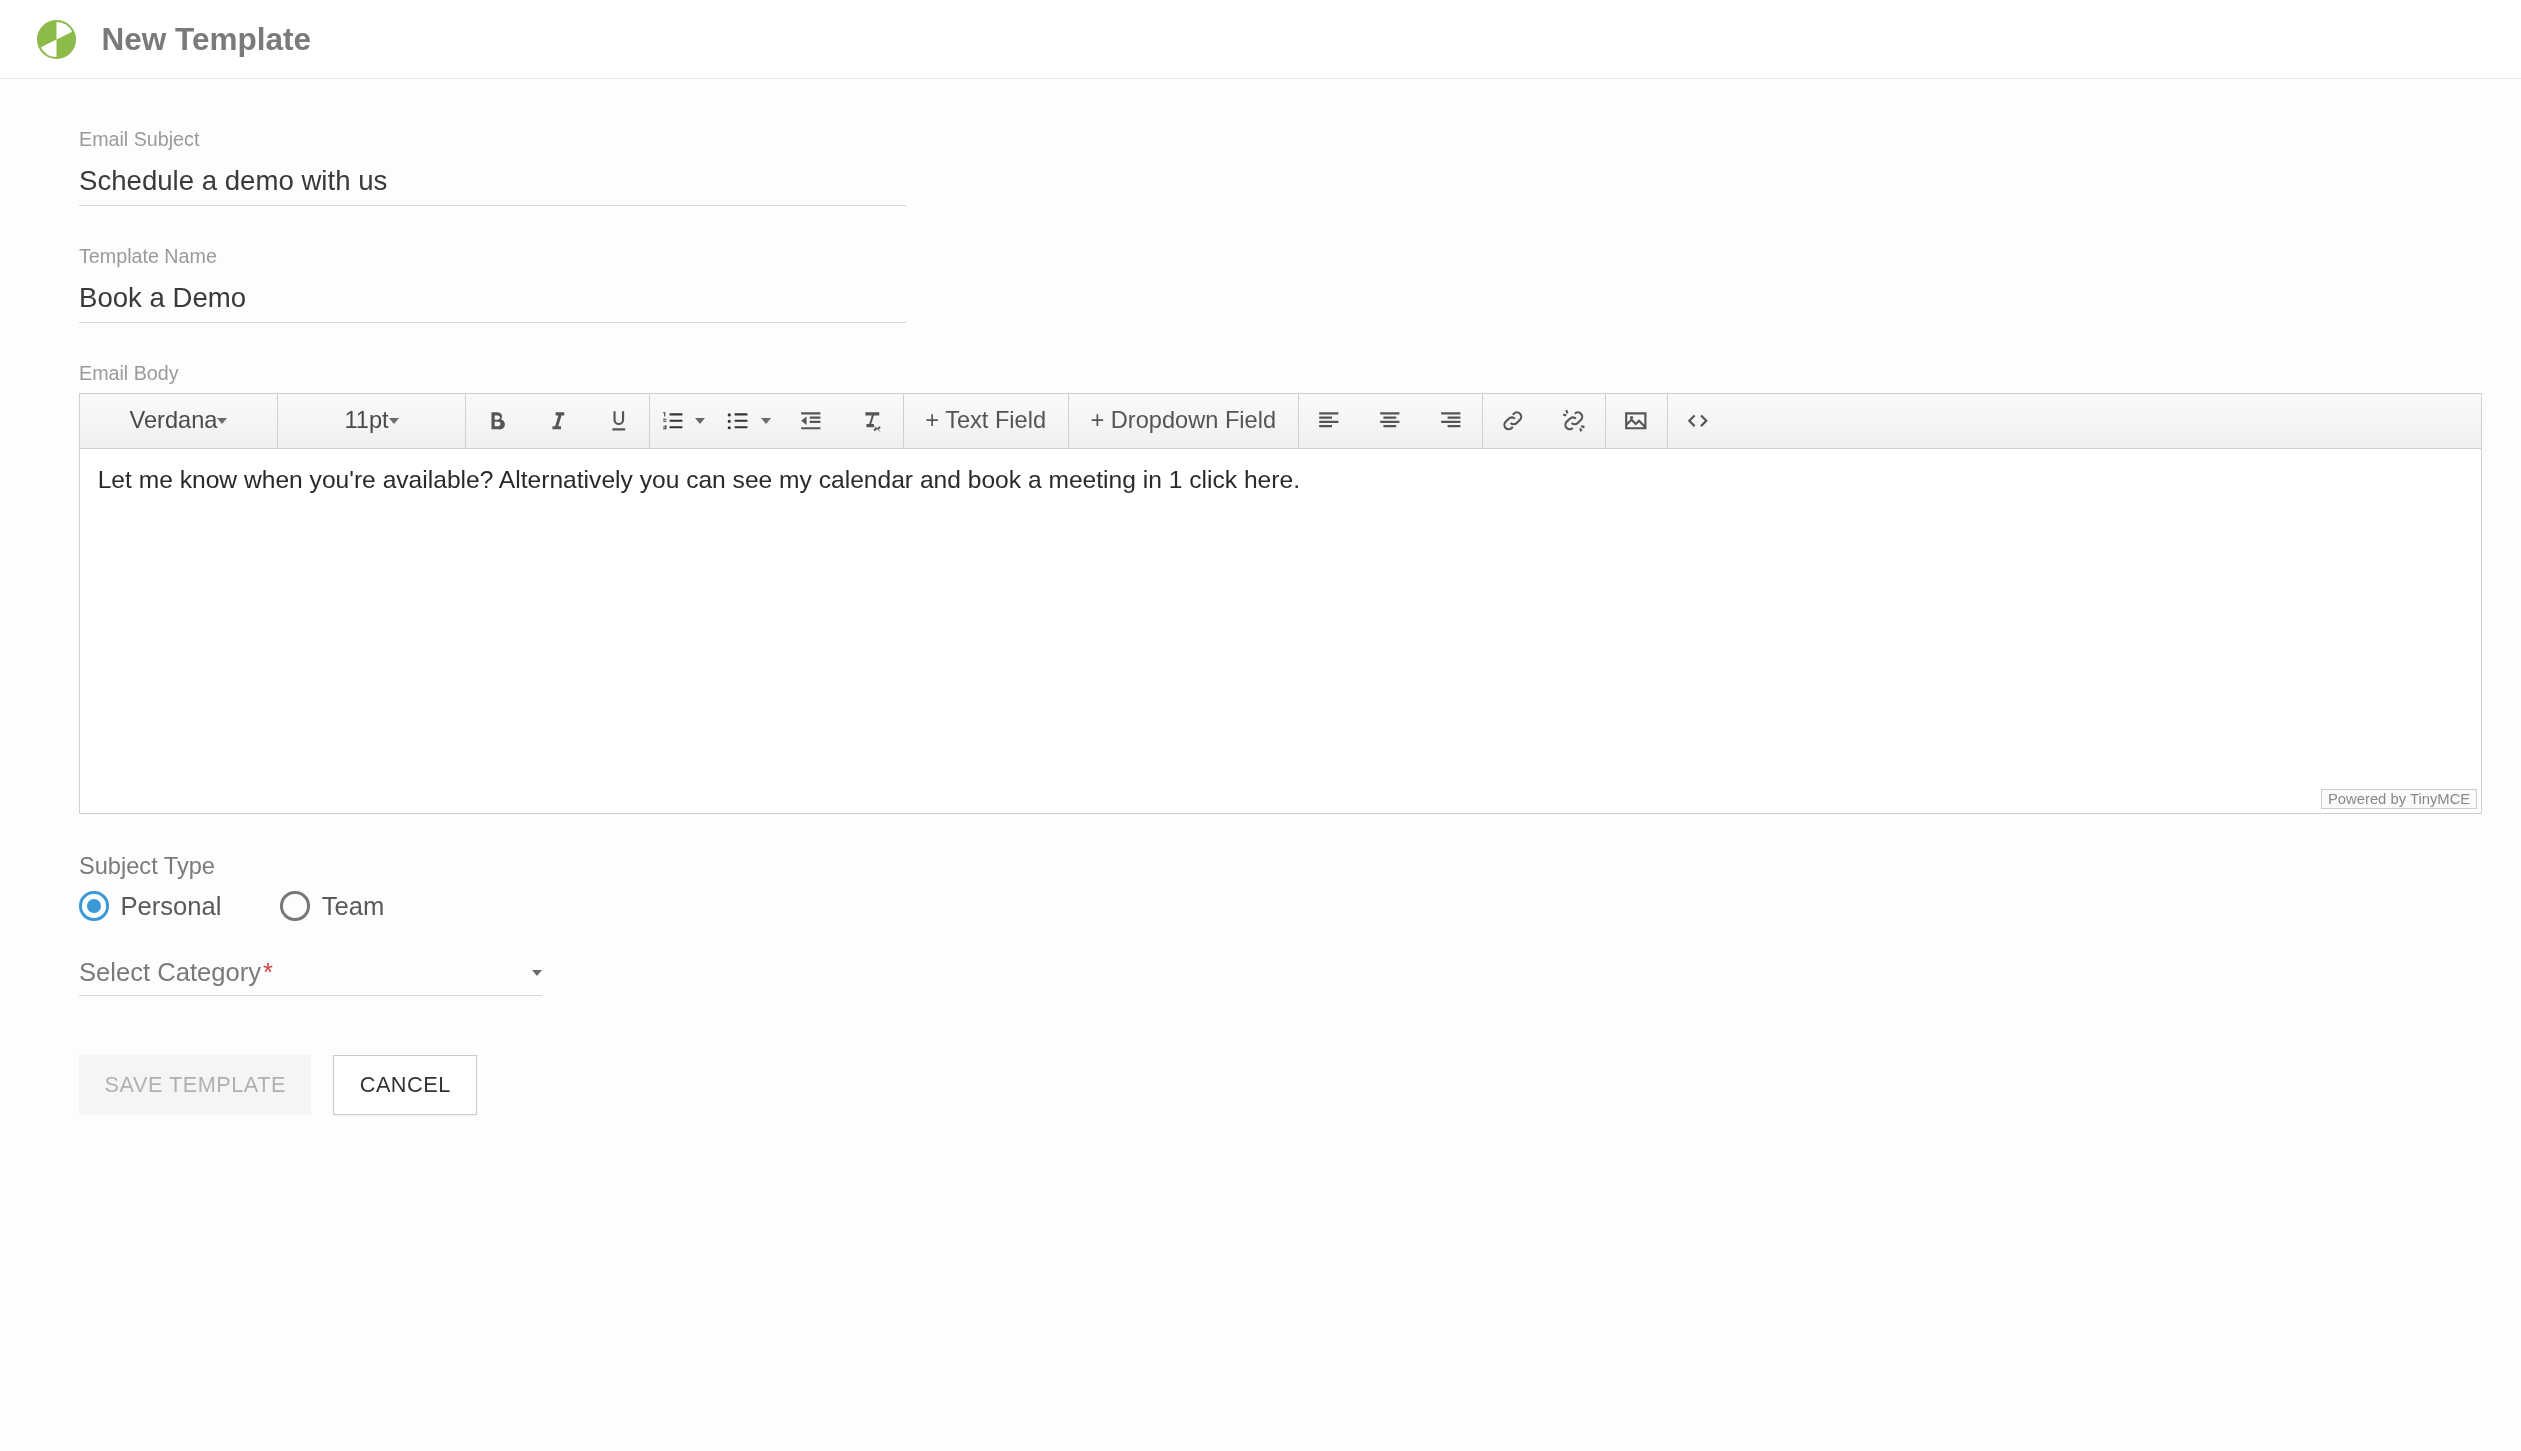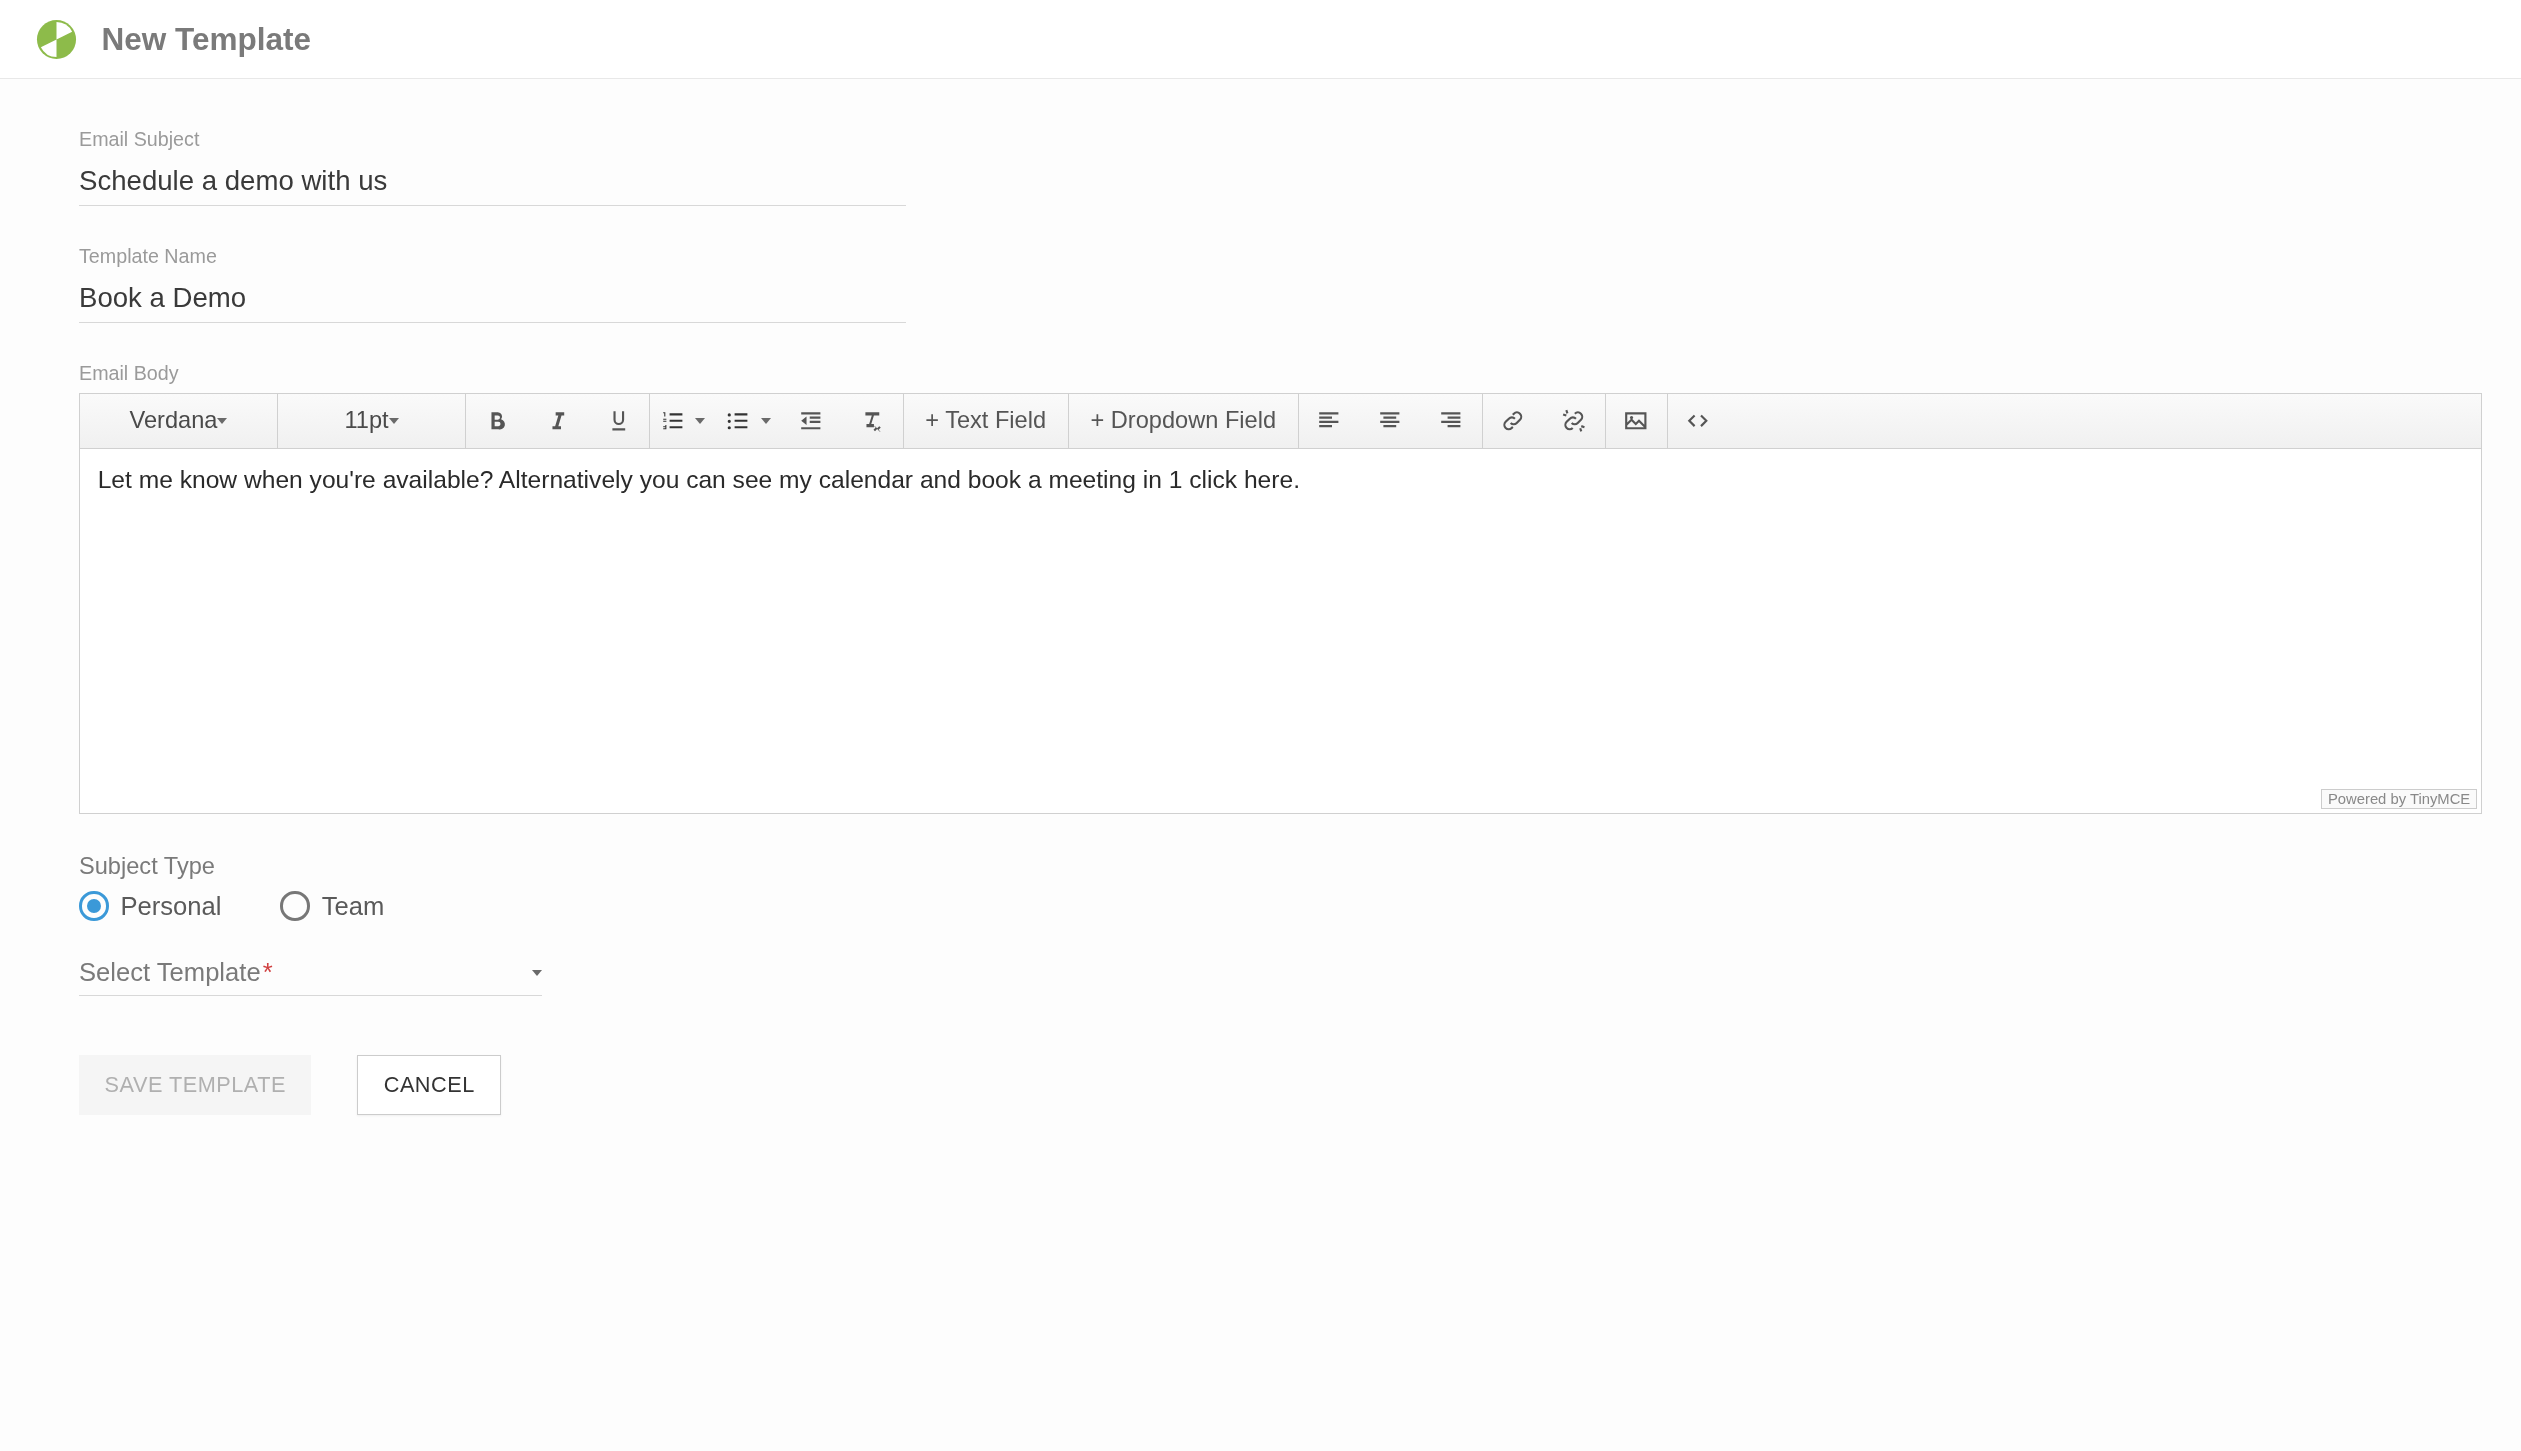--- a/index.html
+++ b/index.html
@@ -192,21 +192,20 @@
     }
     .btn-primary {
       color: #b0b0b0;
       background: #f5f5f5;
     }
     .btn-secondary {
       color: #333;
       background: #fff;
       border: 1px solid #ccc;
       box-shadow: 0 1px 2px rgba(0,0,0,.06);
-      margin-left: 24px;
     }
     .type-section { margin-top: 29.6px; }
   </style>
 </head>
 <body>
 
 <div class="header">
   <div class="logo">
     <svg viewBox="0 0 44 44">
       <circle cx="22" cy="22" r="20" fill="#8dbb4a"></circle>
@@ -350,21 +349,21 @@
           </span>
         <span class="radio-label">Personal</span>
       </div>
       <div class="radio-item">
         <span class="radio-outer"></span>
         <span class="radio-label">Team</span>
       </div>
     </div>
 
     <div class="category-select">
-      <span class="category-text"><span>Select Template</span><span class="req">*</span></span>
+      <span class="category-text"><span>Select Category</span><span class="req">*</span></span>
       <span class="chev"></span>
     </div>
   </div>
 
   <div class="actions">
     <button class="btn btn-primary">SAVE TEMPLATE</button>
     <button class="btn btn-secondary">CANCEL</button>
   </div>
 
 </div>

